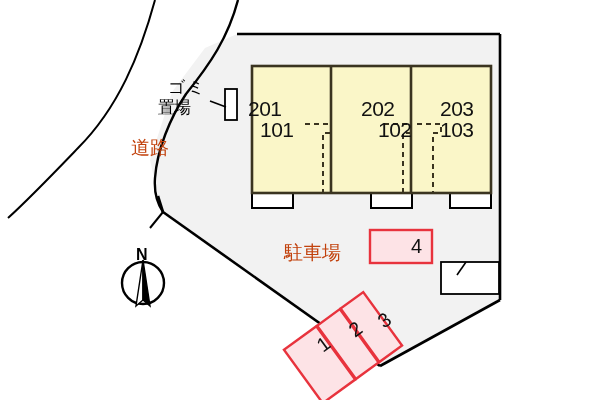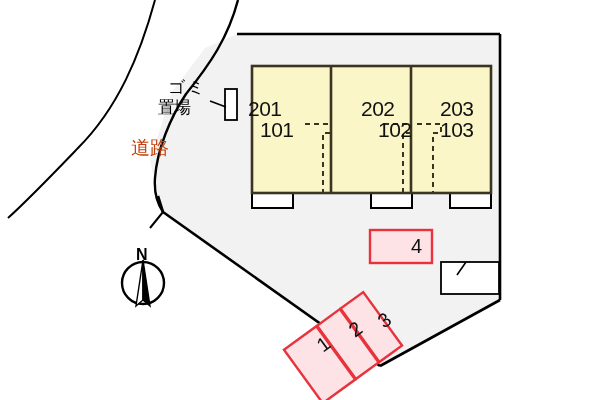--- a/index.html
+++ b/index.html
@@ -130,20 +130,21 @@
   <div class="lbl unit-num" style="left:358px; top:119px;margin-left:20px;">102</div>
 
   <div class="lbl unit-num" style="left:440px; top:98px;">203</div>
   <div class="lbl unit-num" style="left:440px; top:119px;">103</div>
 
   <div class="lbl jp-small" style="left:168px; top:79px; letter-spacing:2px;">ゴミ</div>
   <div class="lbl jp-small" style="left:158px; top:99px;">置場</div>
 
   <div class="lbl jp" style="left:131px; top:138px;">道路</div>
 
+  <div class="lbl jp" style="left:284px; top:243px;">駐車場</div>
 
 
   <div class="lbl stall-num" style="left:411px; top:236px;">4</div>
 
   <div class="lbl stall-num" style="left:318px; top:334px; transform:rotate(-36deg);">1</div>
   <div class="lbl stall-num" style="left:350px; top:319px; transform:rotate(-36deg);">2</div>
   <div class="lbl stall-num" style="left:379px; top:310px; transform:rotate(-36deg);">3</div>
 
   <div class="lbl compass-n" style="left:136px; top:247px;">N</div>
 

